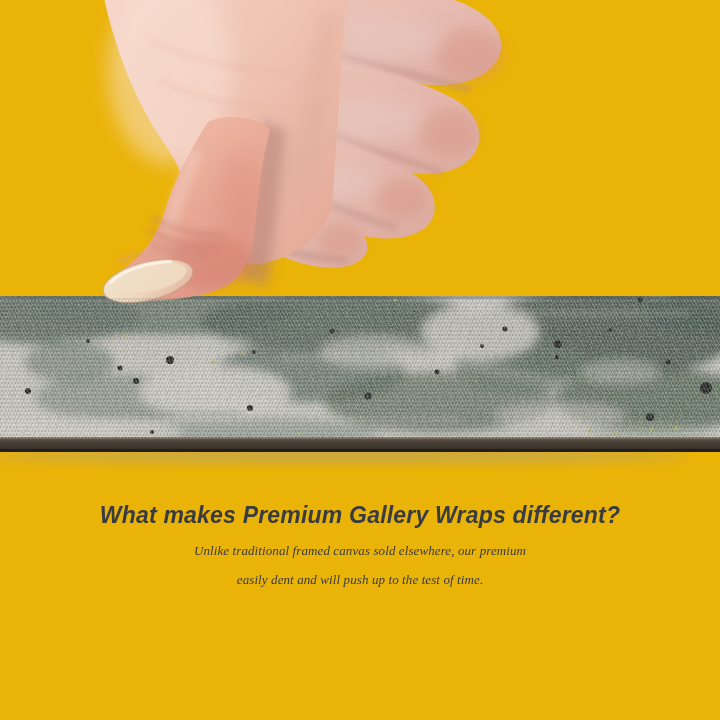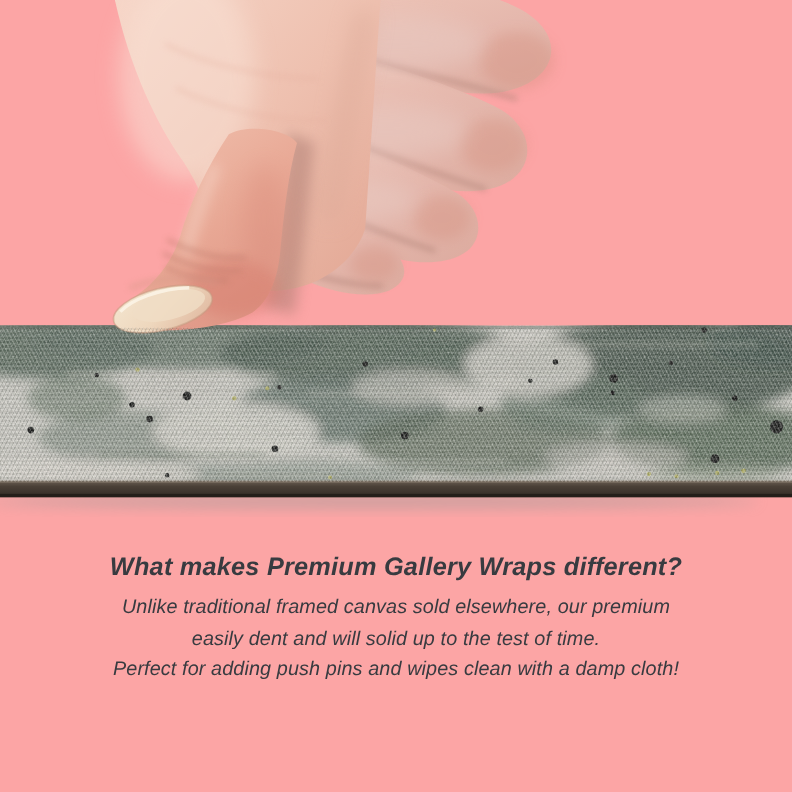--- a/index.html
+++ b/index.html
@@ -1,37 +1,37 @@
 <!DOCTYPE html>
 <html><head>
 <meta charset="utf-8">
 <style>
   html,body{margin:0;padding:0;background:#ffffff;}
   .stage{
-    position:relative;width:720px;height:720px;background:#fca5a5;overflow:hidden;
+    position:relative;width:720px;height:720px;background:#eab308;overflow:hidden;
     font-family:"Liberation Sans",sans-serif;
   }
   .photo-svg{position:absolute;left:0;top:0;display:block;}
   
   .weave-overlay{
     position:absolute;left:0;top:298px;width:720px;height:140px;pointer-events:none;
     background-image:
       repeating-linear-gradient(64deg, rgba(250,250,245,.17) 0px, rgba(250,250,245,.17) 1px, rgba(0,0,0,0) 1px, rgba(0,0,0,0) 3px),
       repeating-linear-gradient(-64deg, rgba(25,32,26,.13) 0px, rgba(25,32,26,.13) 1px, rgba(0,0,0,0) 1px, rgba(0,0,0,0) 3px),
       repeating-linear-gradient(0deg, rgba(255,255,255,.06) 0px, rgba(255,255,255,.06) 2px, rgba(0,0,0,.05) 2px, rgba(0,0,0,.05) 4px);
   }
   .caption{
     position:absolute;left:0;top:500px;width:720px;text-align:center;
     color:#383b40;font-style:italic;
   }
   .caption h2{
     margin:0 0 7px 0;font-size:23px;font-weight:700;letter-spacing:.2px;line-height:30px;
   }
   .caption p{
-    margin:0;font-size:18px;font-weight:400;line-height:28.5px;letter-spacing:.1px;
+    margin:0;font-size:13px;font-weight:400;line-height:28.5px;letter-spacing:.1px;font-family:Liberation Serif, serif;
   }
 </style>
 </head>
 <body>
 
 <div class="stage">
 
   <svg class="photo-svg" width="720" height="505" viewBox="0 0 720 505">
     <defs>
       <linearGradient id="gradPalm" x1="0" y1="0" x2="1" y2="1">
@@ -265,16 +265,15 @@
 
       <path d="M 118 262 C 142 252 176 250 198 258" stroke="#d89a88" stroke-width="4" fill="none" opacity="0.6" filter="url(#soft3)"></path>
     </g>
   </svg>
 
   <div class="weave-overlay"></div>
 
   <div class="caption">
     <h2>What makes Premium Gallery Wraps different?</h2>
     <p>Unlike traditional framed canvas sold elsewhere, our premium</p>
-    <p>easily dent and will solid up to the test of time.</p>
-    <p>Perfect for adding push pins and wipes clean with a damp cloth!</p>
+    <p>easily dent and will push up to the test of time.</p>
   </div>
 </div>
 
 </body></html>

